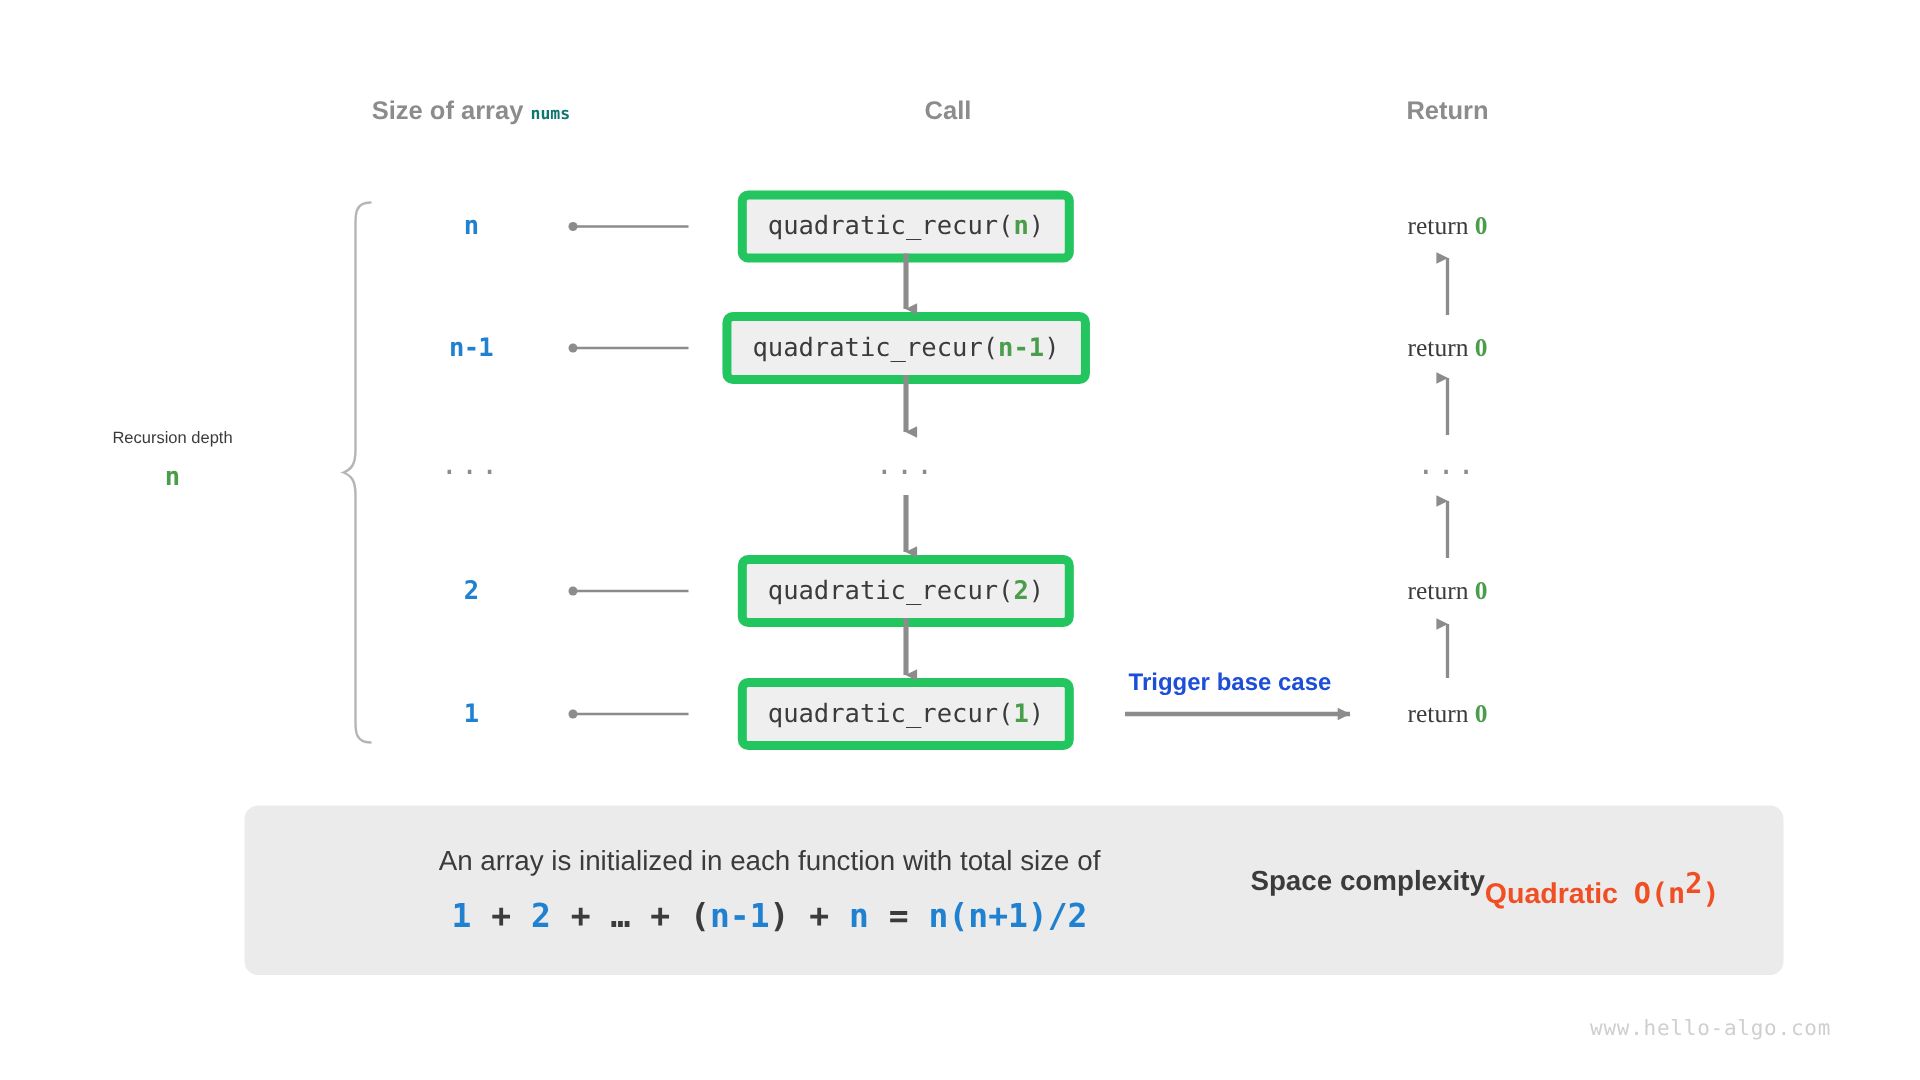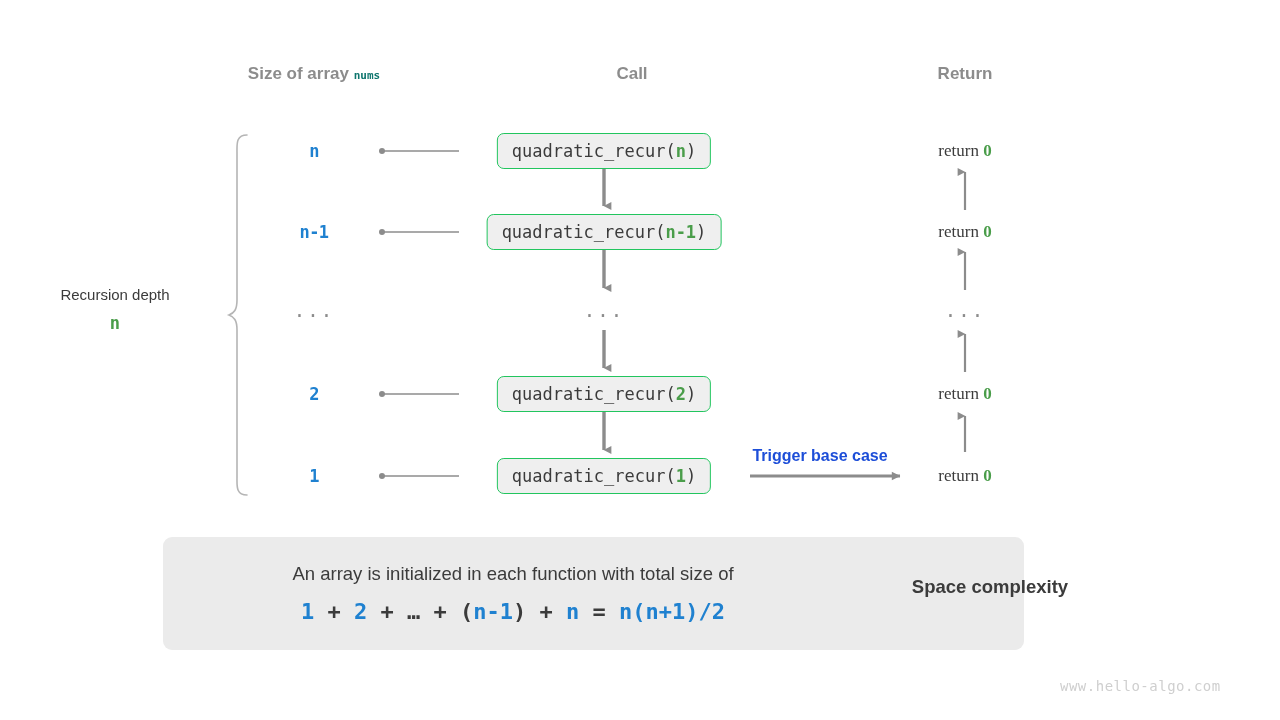--- a/index.html
+++ b/index.html
@@ -65,40 +65,40 @@
   #depth-label {
     position: absolute;
     left: 115px;
     top: 286px;
     transform: translateX(-50%);
     text-align: center;
     white-space: nowrap;
   }
   #depth-label .depth-title {
     font-family: "Liberation Sans", sans-serif;
-    font-size: 15px;
+    font-size: 11px;
     color: #3b3b3b;
     display: block;
   }
   #depth-label .depth-value {
     font-family: "DejaVu Sans Mono", monospace;
     font-size: 17px;
     font-weight: bold;
     color: #4a9d4a;
     display: block;
     margin-top: 10px;
   }
 
   
   .call-box {
     position: absolute;
-    height: 36px;
+    height: 48px;
     box-sizing: border-box;
     background: #efefef;
-    border: 1px solid #22c55e;
+    border: 6px solid #22c55e;
     border-radius: 7px;
     display: flex;
     align-items: center;
     justify-content: flex-end;
     font-family: "DejaVu Sans Mono", monospace;
     font-size: 17px;
     color: #3b3b3b;
     transform: translate(-50%, -50%);
     padding: 0 14px;
     white-space: nowrap;
@@ -128,21 +128,21 @@
     font-size: 16px;
     color: #1d4ed8;
     white-space: nowrap;
   }
 
   
   #summary-panel {
     position: absolute;
     left: 163px;
     top: 537px;
-    width: 861px;
+    width: 1026px;
     height: 113px;
     background: #ebebeb;
     border-radius: 9px;
   }
   #summary-left {
     position: absolute;
     left: 30px;
     top: 0;
     width: 640px;
     height: 113px;
@@ -328,18 +328,21 @@
     </g>
   </svg>
 
   <div id="summary-panel">
     <div id="summary-left">
       <div id="summary-text">An array is initialized in each function with total size of</div>
       <div id="summary-formula"><span class="b">1</span><span> + </span><span class="b">2</span><span> + </span><span>…</span><span> + </span><span>(</span><span class="b">n-1</span><span>)</span><span> + </span><span class="b">n</span><span> = </span><span class="b">n(n+1)/2</span></div>
     </div>
     <div id="summary-right">
       <div id="complexity-title">Space complexity</div>
+      <div id="complexity-value">
+        <span>Quadratic</span><span>&nbsp;&nbsp;</span><span class="bigo">O(n</span><sup class="bigo">2</sup><span class="bigo">)</span>
+      </div>
     </div>
   </div>
 
   <div id="watermark">www.hello-algo.com</div>
 
 </div>
 
 </body></html>

